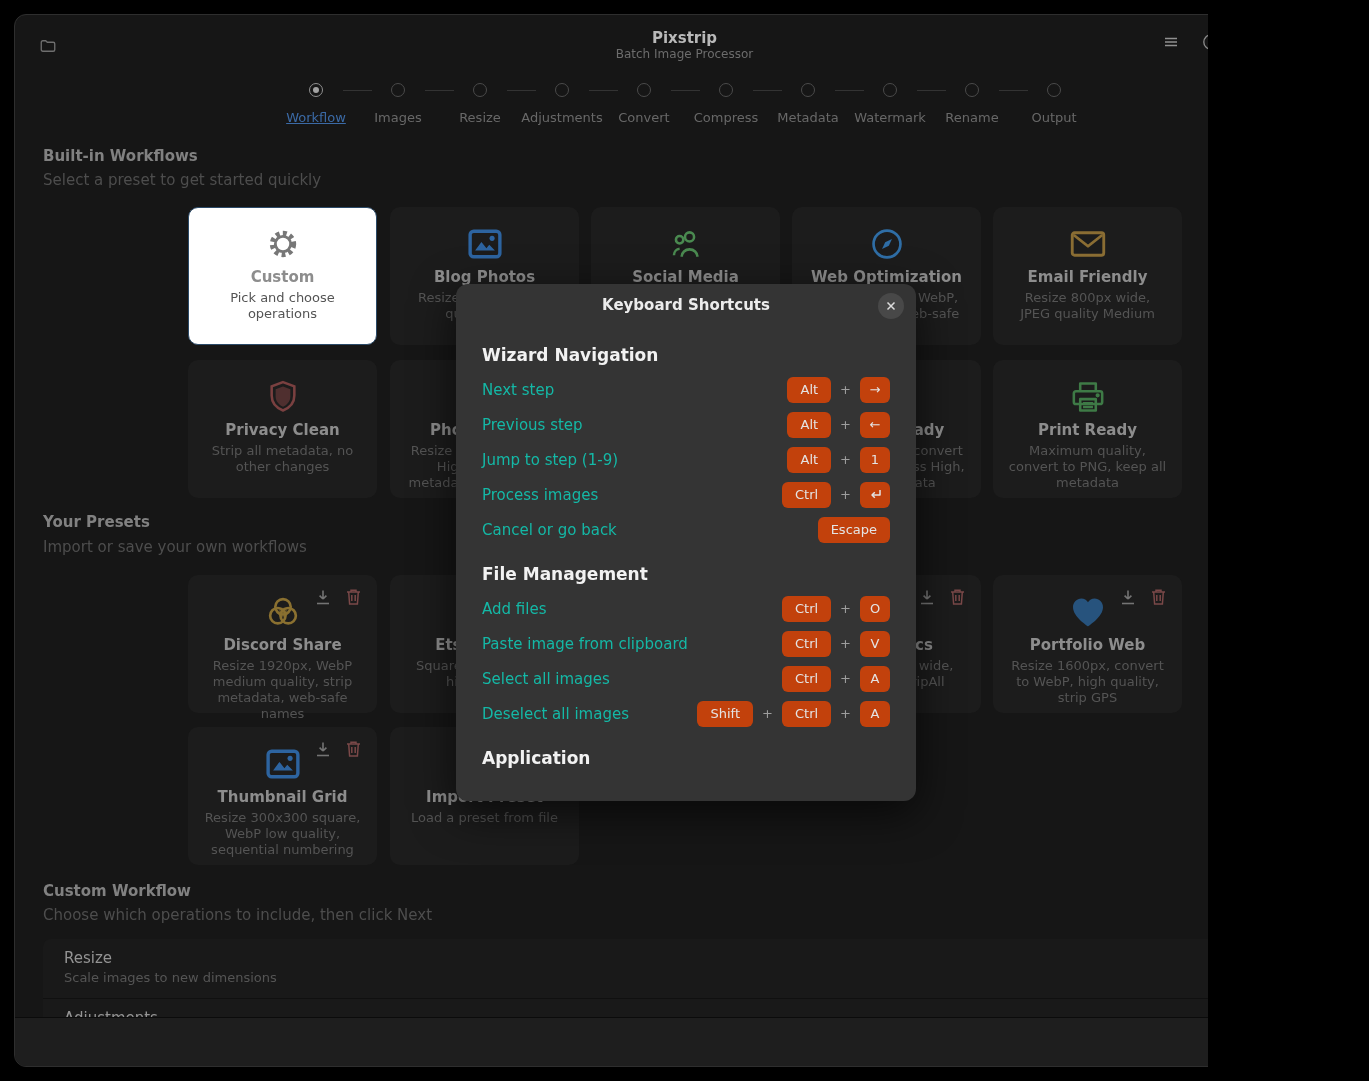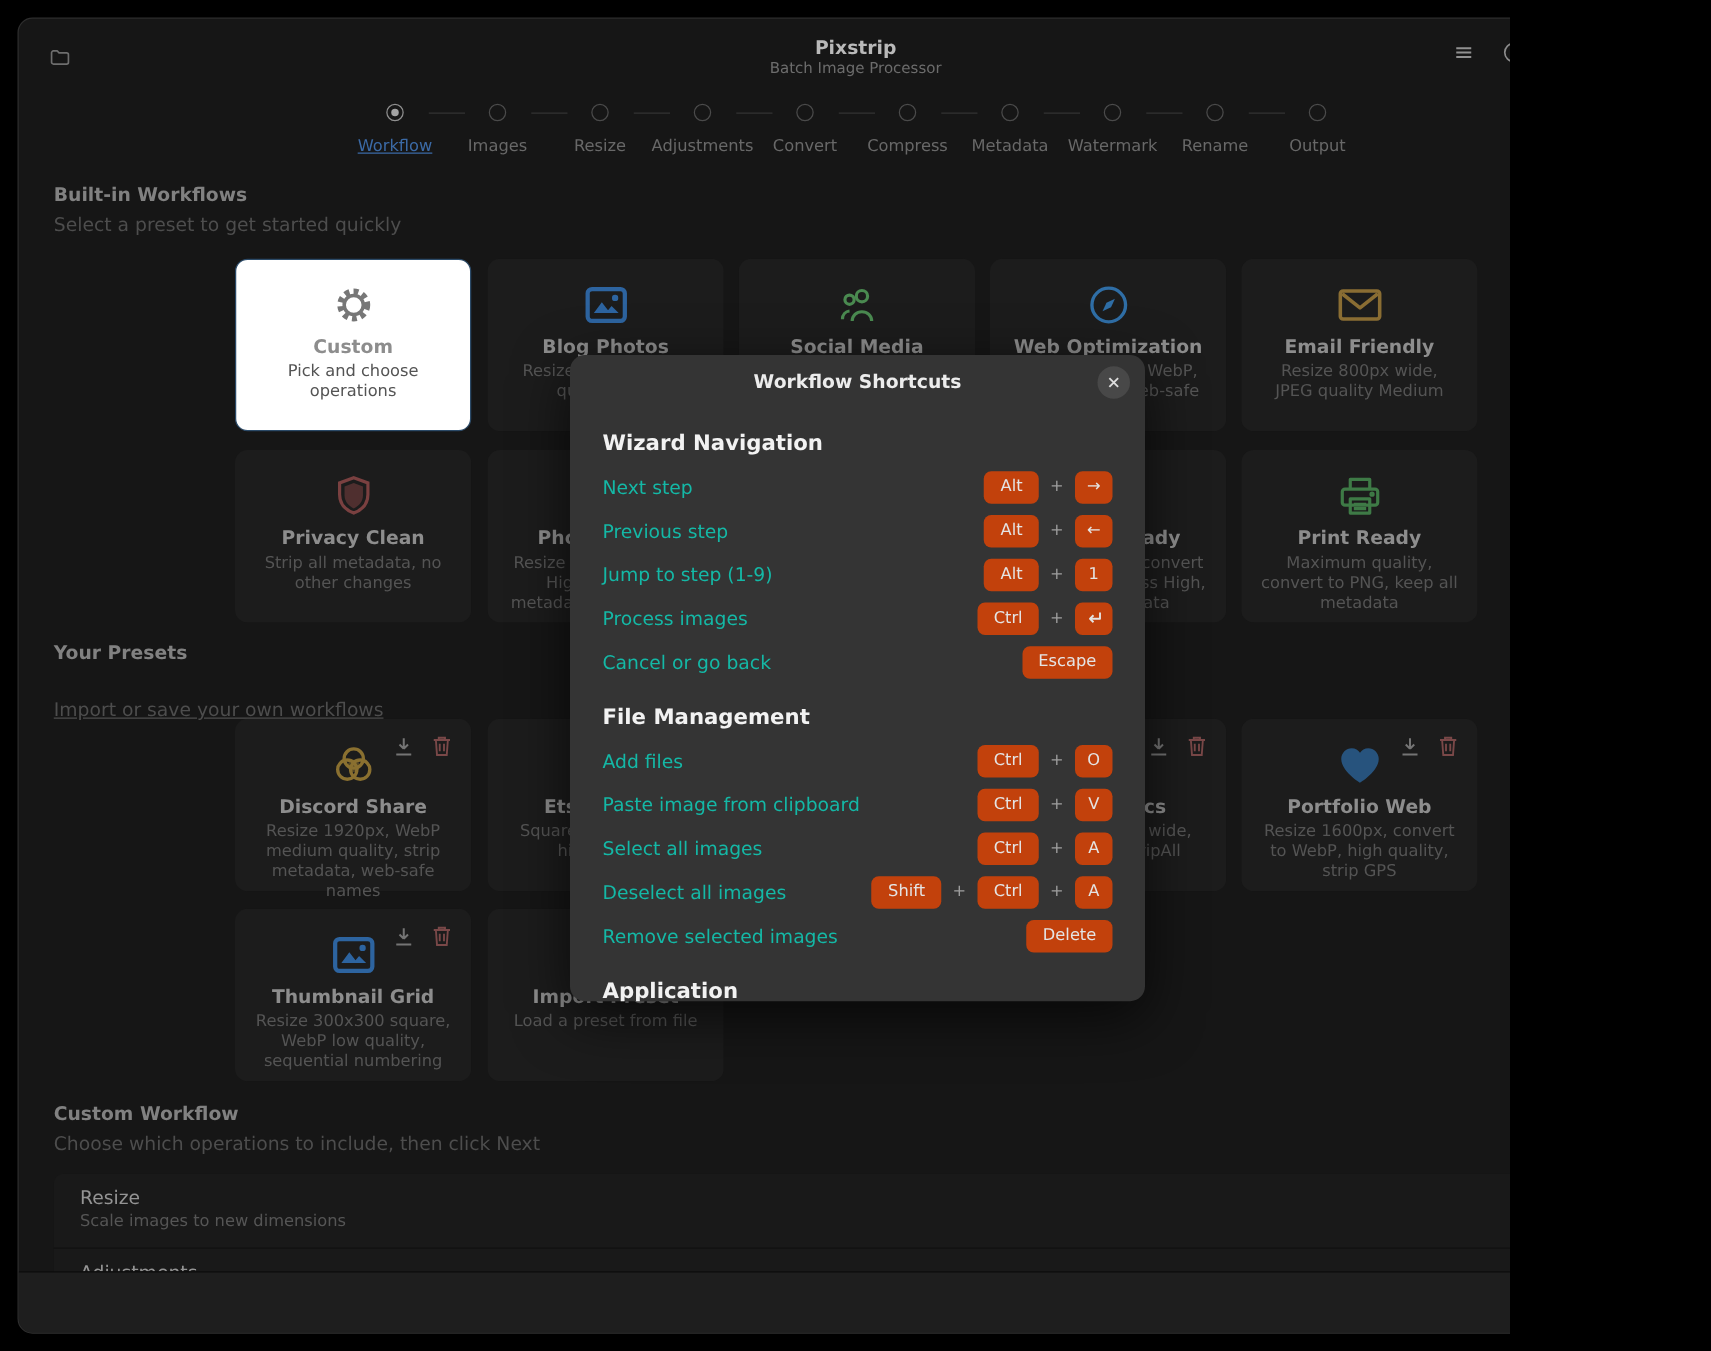--- a/index.html
+++ b/index.html
@@ -255,21 +255,21 @@
               <path d="M8.5 15.5h7M8.5 18h7"></path>
               <circle cx="18.8" cy="9.8" r="0.6" fill="#3e7a46"></circle>
             </svg>
           </div>
      <div class="card-title">Print Ready</div>
      <div class="card-desc">Maximum quality, convert to PNG, keep all metadata</div>
         </div>
       </div>
 
     <div class="sec-head" style="top:498px;">Your Presets</div>
-    <div class="sec-sub" style="top:544px;text-decoration:underline;">Import or save your own workflows</div>
+    <div class="sec-sub" style="top:523px;">Import or save your own workflows</div>
     <div id="preset-cards">
         <div class="card" style="left: 173px; top: 560px;">
           <div class="card-icon">
             <svg width="36" height="34" viewBox="0 0 24 23" fill="none" stroke="#8a7030" stroke-width="1.8">
               <circle cx="12" cy="8" r="5.2"></circle>
               <circle cx="8.5" cy="14" r="5.2"></circle>
               <circle cx="15.5" cy="14" r="5.2"></circle>
               <circle cx="12" cy="12" r="2.4" fill="#8a7030" opacity="0.5"></circle>
             </svg>
           </div>
@@ -414,21 +414,21 @@
           </div>
         </div>
       </div>
 
     <div class="footer">
       <button class="next-btn">Next</button>
     </div>
 
     <div class="modal">
       <div class="modal-head">
-        <div class="modal-title">Workflow Shortcuts</div>
+        <div class="modal-title">Keyboard Shortcuts</div>
         <div class="modal-close">
           <svg width="12" height="12" viewBox="0 0 12 12" stroke="#dcdcdc" stroke-width="1.5">
               <path d="M2.5 2.5l7 7M9.5 2.5l-7 7"></path>
             </svg>
         </div>
       </div>
       <div class="modal-body" id="modal-body">
           <div class="mod-sec-head">Wizard Navigation</div>
           <div class="sc-row">
             <span class="sc-label">Next step</span>
@@ -501,24 +501,18 @@
           <div class="sc-row">
             <span class="sc-label">Deselect all images</span>
             <span class="sc-keys">
               <span class="cap">Shift</span>
               <span class="kplus">+</span>
               <span class="cap">Ctrl</span>
               <span class="kplus">+</span>
               <span class="cap single">A</span>
             </span>
           </div>
-          <div class="sc-row">
-            <span class="sc-label">Remove selected images</span>
-            <span class="sc-keys">
-              <span class="cap">Delete</span>
-            </span>
-          </div>
           <div class="mod-sec-head">Application</div>
         </div>
     </div>
 
   </div>
 </div>
 
 </body></html>

